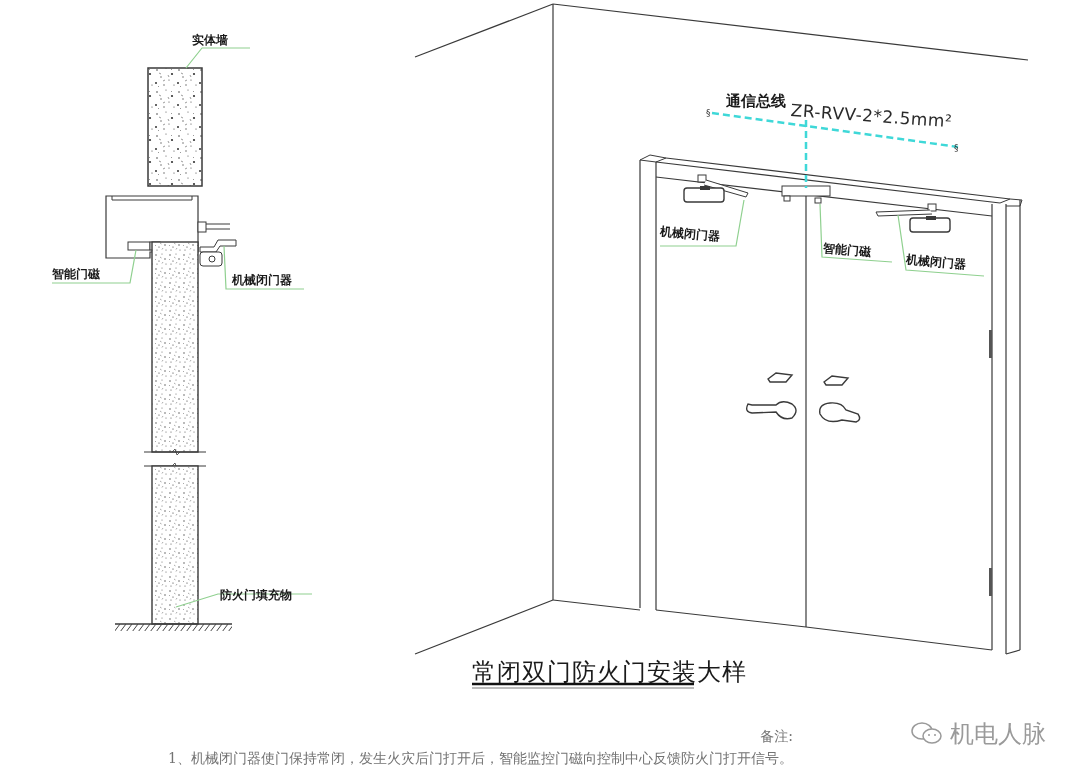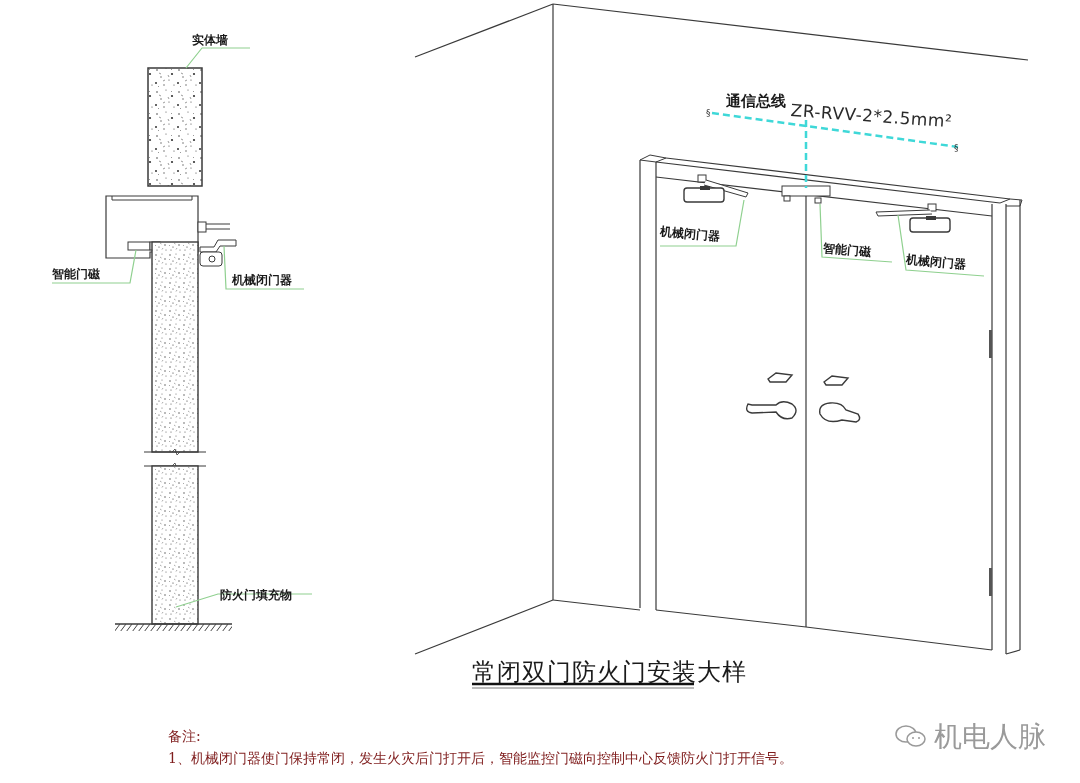--- a/index.html
+++ b/index.html
@@ -6,25 +6,25 @@
   body { width: 1080px; height: 783px; position: relative; overflow: hidden;
          font-family: "DejaVu Sans", sans-serif; }
   #canvas { position: absolute; left: 0; top: 0; width: 1080px; height: 783px; }
   .lbl { position: absolute; font-family: "DejaVu Serif", serif; font-weight: bold;
          color: #1a1a1a; font-size: 12px; white-space: nowrap; }
   .cable-name { position: absolute; font-family: "DejaVu Sans", sans-serif;
          color: #2a2a2a; font-size: 17px; white-space: nowrap; transform: rotate(4deg);
          transform-origin: left bottom; letter-spacing: 0.5px; }
   .title { position: absolute; font-family: Liberation Sans, sans-serif; font-size: 24px;
          color: #1a1a1a; white-space: nowrap; letter-spacing: 1px; }
-  .notes { position: absolute; font-family: "DejaVu Serif", serif; color: #7f1d1d; }
+  .notes { position: absolute; font-family: "DejaVu Serif", serif; color: #737373; text-align: right; }
   .notes .head { font-size: 14px; margin-bottom: 4px; }
   .notes .item { font-size: 14px; font-weight: normal; }
   .watermark { position: absolute; right: 34px; top: 718px; color: #9a9a9a;
-         font-family: "DejaVu Sans", sans-serif; font-size: 28px; display: flex;
+         font-family: "DejaVu Sans", sans-serif; font-size: 24px; display: flex;
          align-items: center; gap: 6px; }
 </style>
 </head>
 <body>
 
 <svg id="canvas" viewBox="0 0 1080 783" xmlns="http://www.w3.org/2000/svg">
   <defs>
     <pattern id="speckle" width="22" height="22" patternUnits="userSpaceOnUse">
       <rect width="22" height="22" fill="#ffffff"></rect>
       <circle cx="3" cy="4" r="0.8" fill="#444"></circle>

